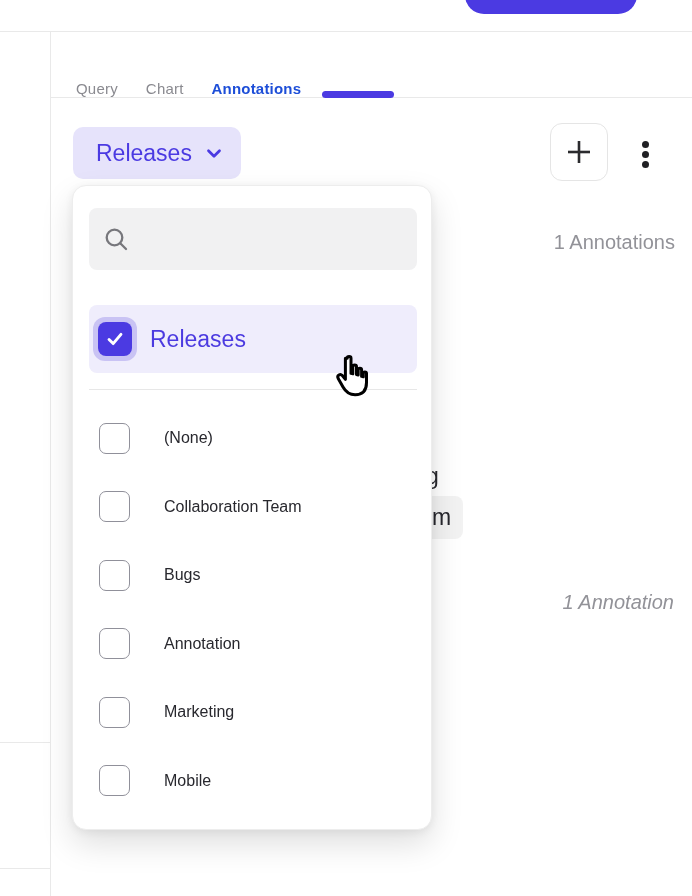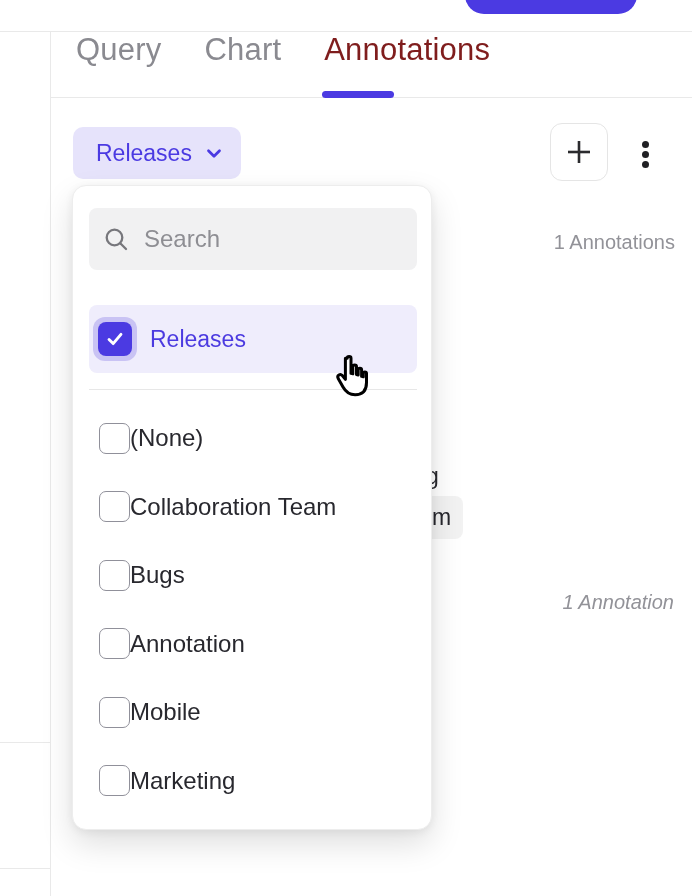--- a/index.html
+++ b/index.html
@@ -23,26 +23,26 @@
   
   .divider-top { position: absolute; top: 31px; left: 0; width: 692px; height: 1px; background: #E9E9E9; }
   .vline-left  { position: absolute; left: 50px; top: 32px; bottom: 0; width: 1px; background: #E9E9E9; }
   .leftline-1  { position: absolute; top: 742px; left: 0; width: 50px; height: 1px; background: #E9E9E9; }
   .leftline-2  { position: absolute; top: 868px; left: 0; width: 50px; height: 1px; background: #E9E9E9; }
 
   
   .tabbar {
     position: absolute; left: 51px; top: 32px; right: 0; height: 66px;
     border-bottom: 1px solid #E9E9E9;
-    display: flex; align-items: flex-start;
-    padding-left: 25px; column-gap: 43px;
-    font-size: 31px;
+    display: flex; align-items: flex-end;
+    padding-left: 25px; column-gap: 28px;
+    font-size: 15px;
   }
   .tab { color: #8A8A90; cursor: pointer; letter-spacing: 0.2px; }
-  .tab.active { color: #7f1d1d; font-weight: 400; }
+  .tab.active { color: #1d4ed8; font-weight: 700; }
   .tab-underline {
     position: absolute; left: 322px; top: 91px; width: 72px; height: 7px;
     border-radius: 4px; background: #4B3AE2;
   }
 
   
   .chip {
     position: absolute; left: 73px; top: 127px; width: 168px; height: 52px;
     border-radius: 10px; background: #E6E3FB; border: none;
     display: flex; align-items: center; padding-left: 23px; column-gap: 11px;
@@ -106,21 +106,21 @@
 
   .dd-divider { position: absolute; left: 16px; top: 203px; width: 328px; height: 1px; background: #E7E7E7; }
 
   .options { position: absolute; left: 16px; top: 218px; right: 16px; }
   .opt-row { height: 68.5px; display: flex; align-items: center; cursor: pointer; }
   .cbx {
     width: 31px; height: 31px; margin-left: 10px;
     border: 1.5px solid #90909A; border-radius: 7px; background: #fff;
     flex: none;
   }
-  .opt-label { margin-left: 0; font-size: 24px; color: #28282E; }
+  .opt-label { margin-left: 34px; font-size: 16px; color: #28282E; }
 
   .cursor { position: absolute; left: 330px; top: 352px; width: 48px; height: 48px; pointer-events: none; }
 </style>
 </head>
 <body>
 
 <div class="page">
 
   <button class="top-btn"></button>
   <div class="divider-top"></div>
@@ -168,21 +168,20 @@
 
   <div class="dropdown">
 
     <div class="search">
       <span style="display:flex;">
         <svg width="27" height="27" viewBox="0 0 27 27" fill="none">
           <circle cx="11.5" cy="11.5" r="7.8" stroke="#77777C" stroke-width="2.3"></circle>
           <line x1="17.5" y1="17.5" x2="23" y2="23" stroke="#77777C" stroke-width="2.3" stroke-linecap="round"></line>
         </svg>
       </span>
-      <input type="text" placeholder="Search" style="">
     </div>
 
     <div class="sel-row" aria-checked="true">
       <span class="halo">
         <span class="cbx-checked">
           <span style="display:flex;">
             <svg width="22" height="22" viewBox="0 0 24 24" fill="none">
               <polyline points="5.5,12.5 10,17 18.5,7" stroke="#fff" stroke-width="3.2" stroke-linecap="round" stroke-linejoin="round"></polyline>
             </svg>
           </span>
@@ -205,25 +204,25 @@
       <div class="opt-row" aria-checked="false">
         <span class="cbx"></span>
         <span class="opt-label">Bugs</span>
       </div>
       <div class="opt-row" aria-checked="false">
         <span class="cbx"></span>
         <span class="opt-label">Annotation</span>
       </div>
       <div class="opt-row" aria-checked="false">
         <span class="cbx"></span>
+        <span class="opt-label">Marketing</span>
+      </div>
+      <div class="opt-row" aria-checked="false">
+        <span class="cbx"></span>
         <span class="opt-label">Mobile</span>
-      </div>
-      <div class="opt-row" aria-checked="false">
-        <span class="cbx"></span>
-        <span class="opt-label">Marketing</span>
       </div>
     </div>
   </div>
 
   <div class="cursor">
     <svg width="48" height="48" viewBox="0 0 24 24">
       <path d="M8.6 3.1c0-1.2 1.9-1.2 1.9 0v7.6l.9.2V7.4c0-1.2 1.85-1.2 1.85 0v3.9l.85.2v-2.6c0-1.1 1.7-1.1 1.7 0v3.3l.85.2v-1.7c0-1 1.6-1 1.6 0v4.6c0 3.9-1.95 6.1-5.7 6.1-3 0-4.55-1.25-6.05-3.9l-2.4-4.3c-.8-1.45 1.05-2.55 2.05-1.4l1.55 1.85V3.1z" fill="#ffffff" stroke="#000000" stroke-width="1.5" stroke-linejoin="round"></path>
     </svg>
   </div>
 

